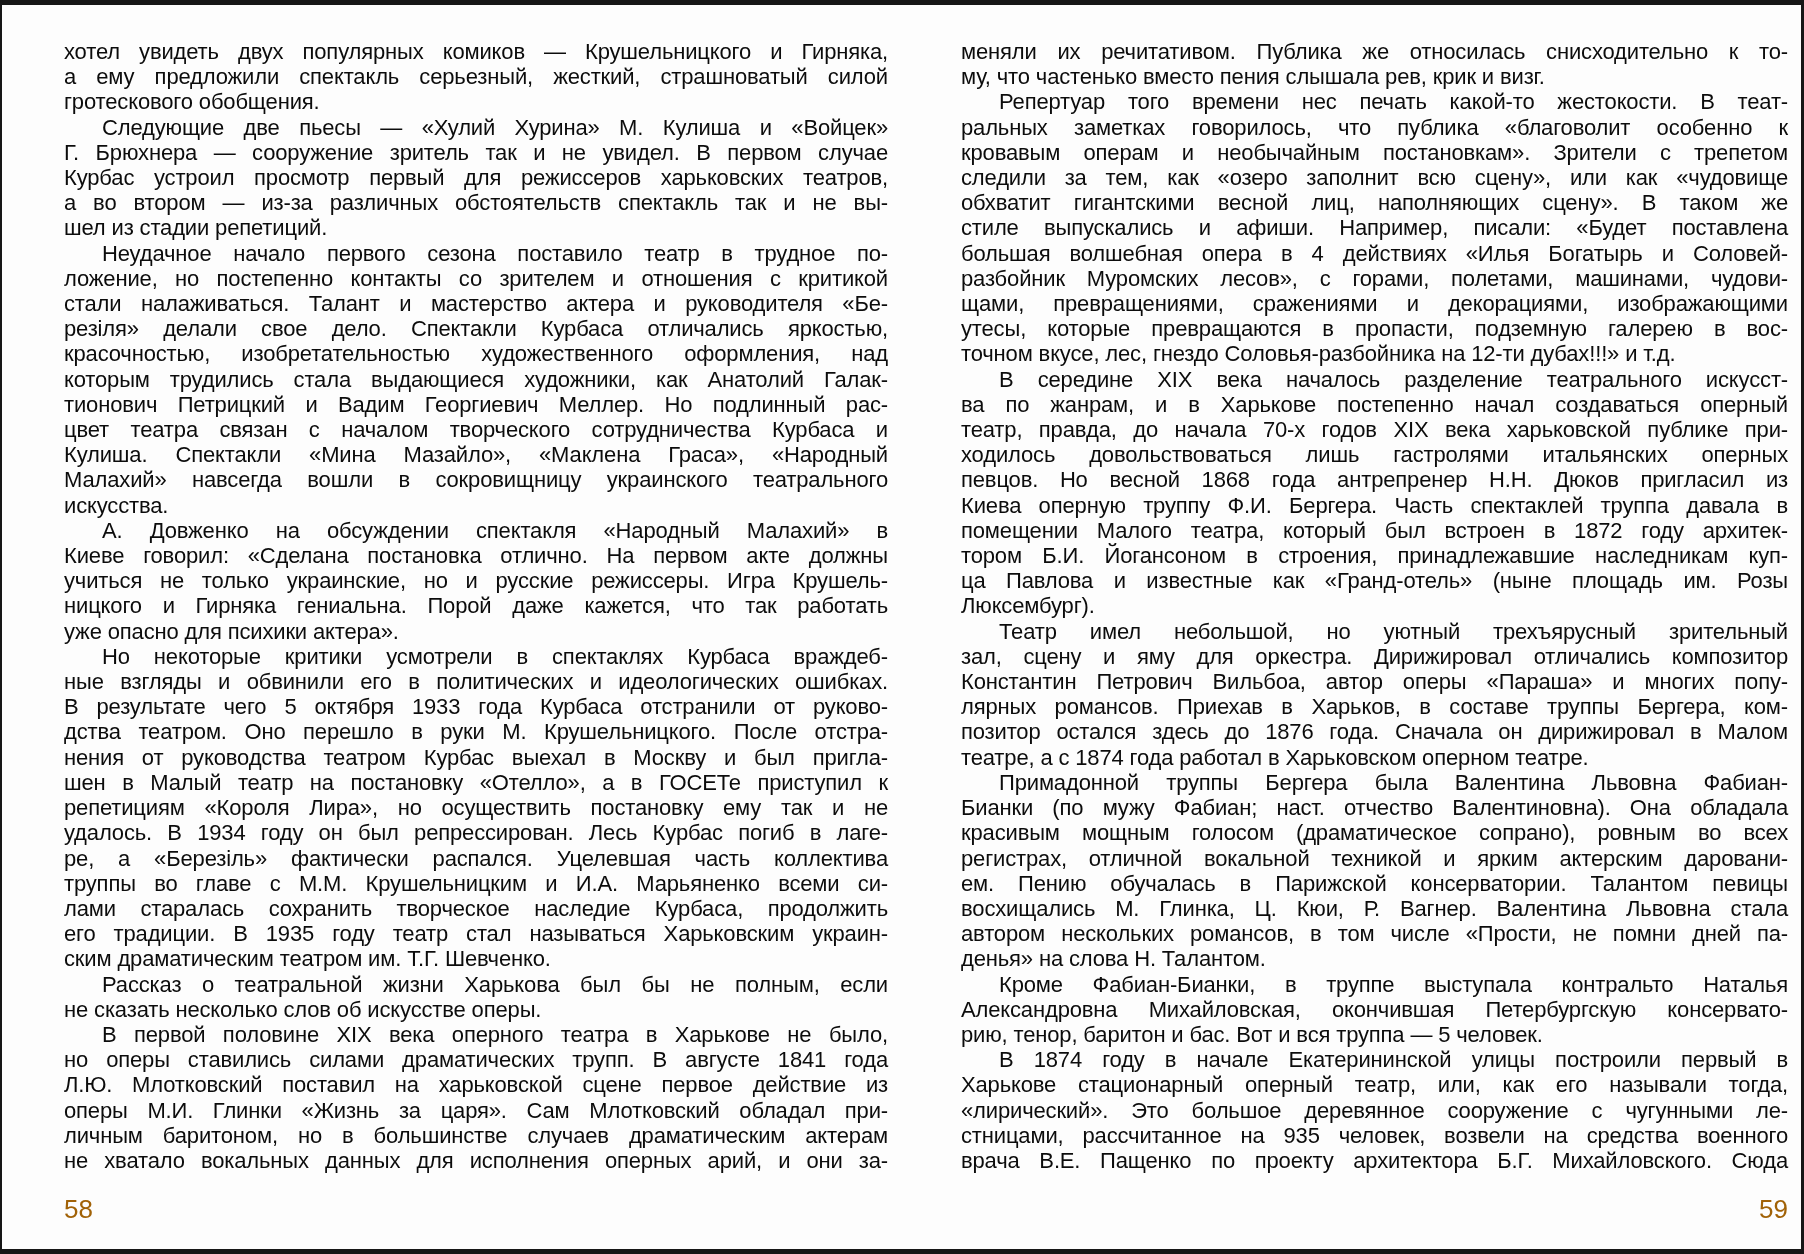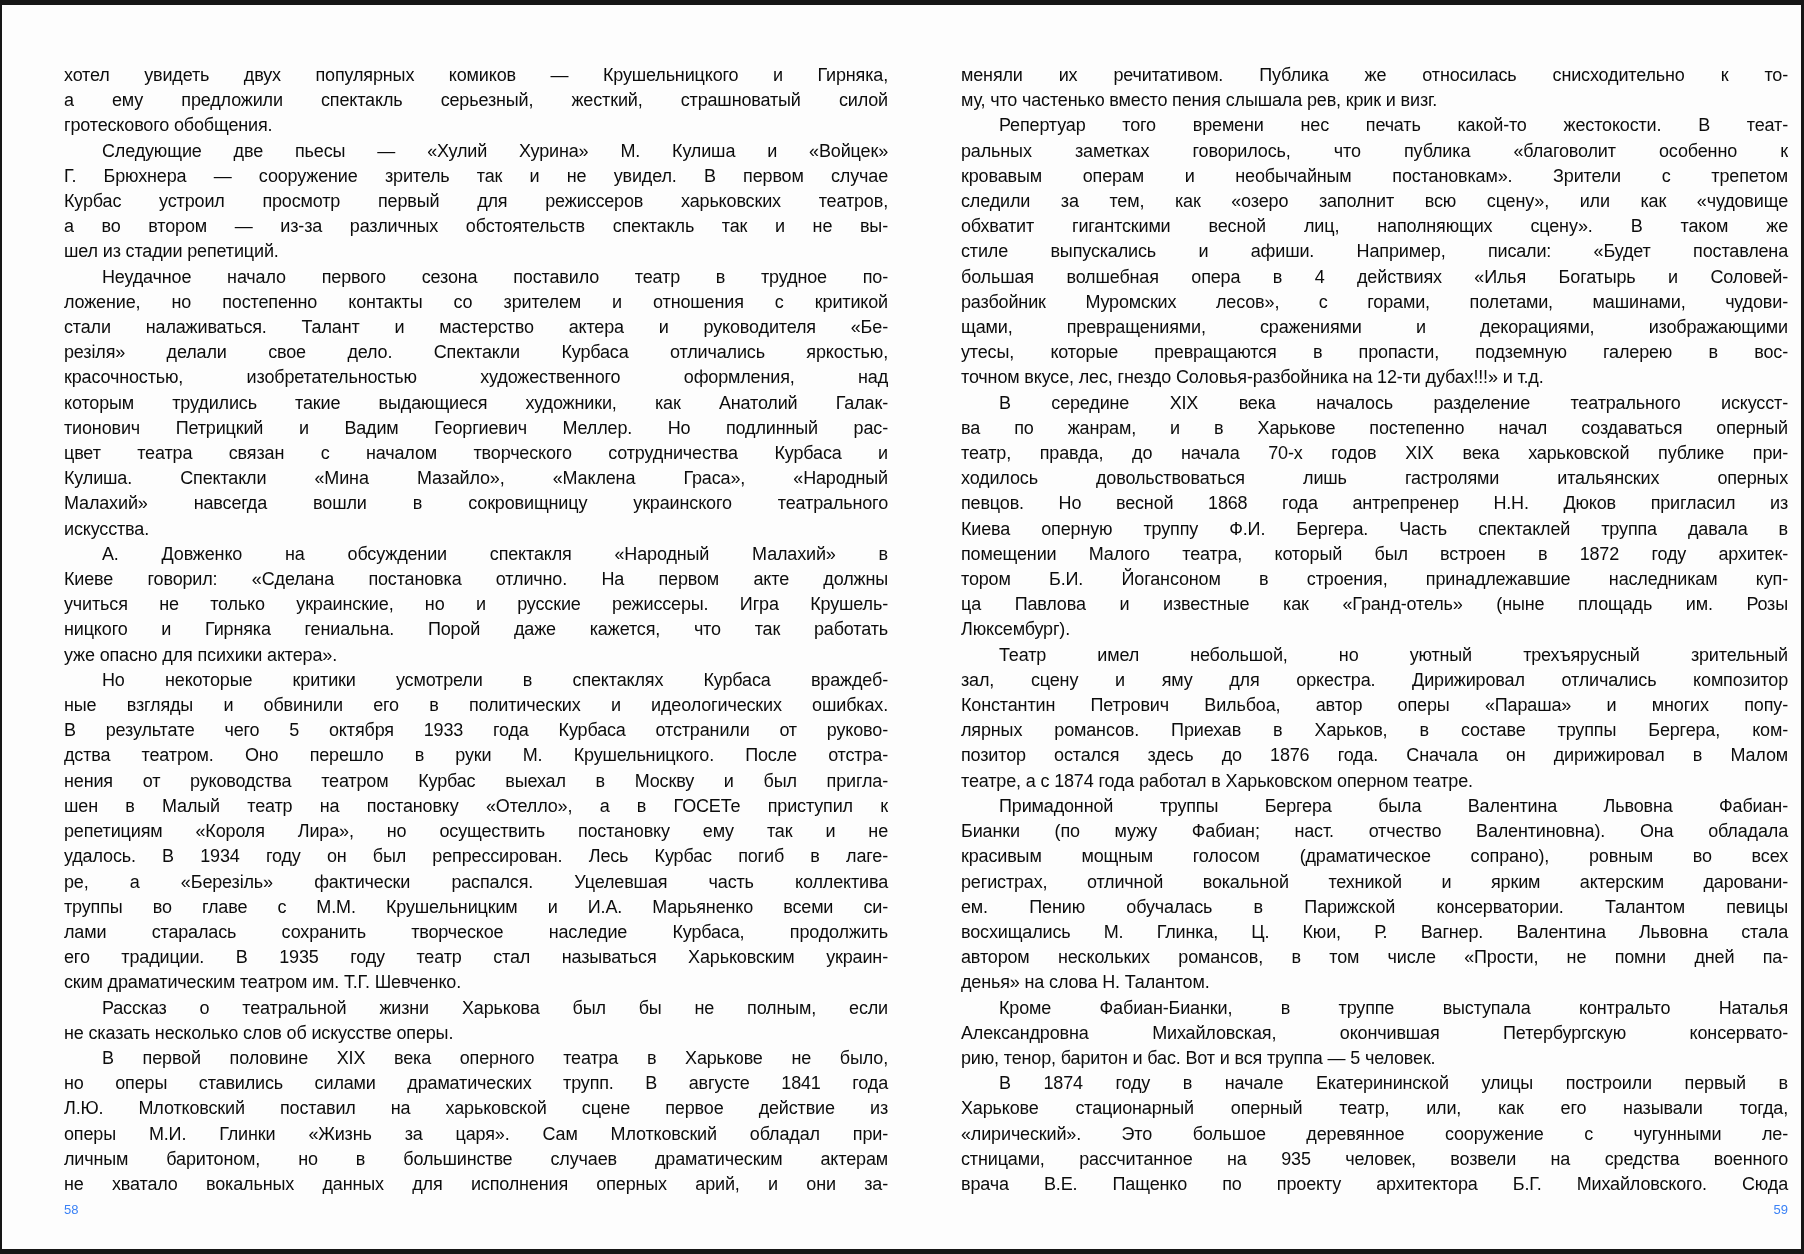--- a/index.html
+++ b/index.html
@@ -19,40 +19,39 @@
     box-sizing: border-box;
     border-style: solid;
     border-color: #161616;
     border-width: 5px 3px 5px 2px;
     background: #fdfdfd;
   }
   .text-col {
     position: absolute;
     top: 34px;
     color: #0c0c0c;
-    font-size: 18px;
+    font-size: 22px;
     line-height: 25.2px;
     letter-spacing: -0.15px;
-    margin-top: 24px;
   }
   .text-col.left  { left: 62px;  width: 824px; }
   .text-col.right { left: 959px; width: 827px; }
   .paragraph { margin: 0; padding: 0; }
   .line {
     text-align: justify;
     text-align-last: justify;
     white-space: normal;
   }
   .line.para-end { text-align-last: left; }
   .line.indent { text-indent: 38px; }
   .page-num {
     position: absolute;
     top: 1192px;
-    color: #3b82f6;
-    font-size: 13px;
+    color: #a16207;
+    font-size: 26px;
     line-height: 25px;
   }
   .page-num.left  { left: 62px; }
   .page-num.right { left: 959px; width: 827px; text-align: right; }
 </style>
 </head>
 <body>
 
 <div class="spread-frame">
   <div class="text-col left">
@@ -67,21 +66,21 @@
         <div class="line">Курбас устроил просмотр первый для режиссеров харьковских театров,</div>
         <div class="line">а во втором — из-за различных обстоятельств спектакль так и не вы-</div>
         <div class="line para-end">шел из стадии репетиций.</div>
       </div>
       <div class="paragraph">
         <div class="line indent">Неудачное начало первого сезона поставило театр в трудное по-</div>
         <div class="line">ложение, но постепенно контакты со зрителем и отношения с критикой</div>
         <div class="line">стали налаживаться. Талант и мастерство актера и руководителя «Бе-</div>
         <div class="line">резіля» делали свое дело. Спектакли Курбаса отличались яркостью,</div>
         <div class="line">красочностью, изобретательностью художественного оформления, над</div>
-        <div class="line">которым трудились такие выдающиеся художники, как Анатолий Галак-</div>
+        <div class="line">которым трудились стала выдающиеся художники, как Анатолий Галак-</div>
         <div class="line">тионович Петрицкий и Вадим Георгиевич Меллер. Но подлинный рас-</div>
         <div class="line">цвет театра связан с началом творческого сотрудничества Курбаса и</div>
         <div class="line">Кулиша. Спектакли «Мина Мазайло», «Маклена Граса», «Народный</div>
         <div class="line">Малахий» навсегда вошли в сокровищницу украинского театрального</div>
         <div class="line para-end">искусства.</div>
       </div>
       <div class="paragraph">
         <div class="line indent">А. Довженко на обсуждении спектакля «Народный Малахий» в</div>
         <div class="line">Киеве говорил: «Сделана постановка отлично. На первом акте должны</div>
         <div class="line">учиться не только украинские, но и русские режиссеры. Игра Крушель-</div>

